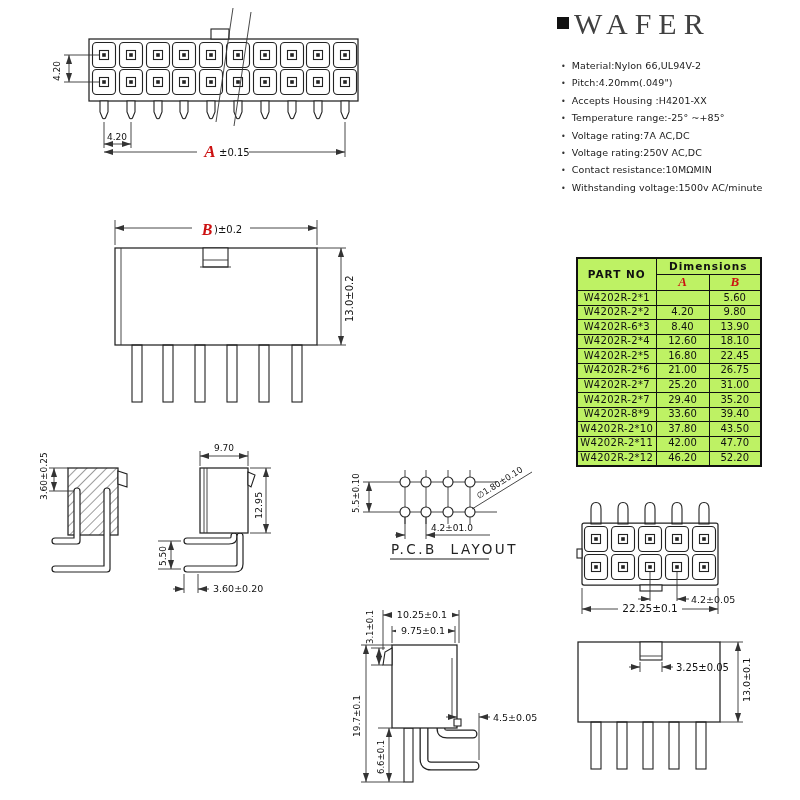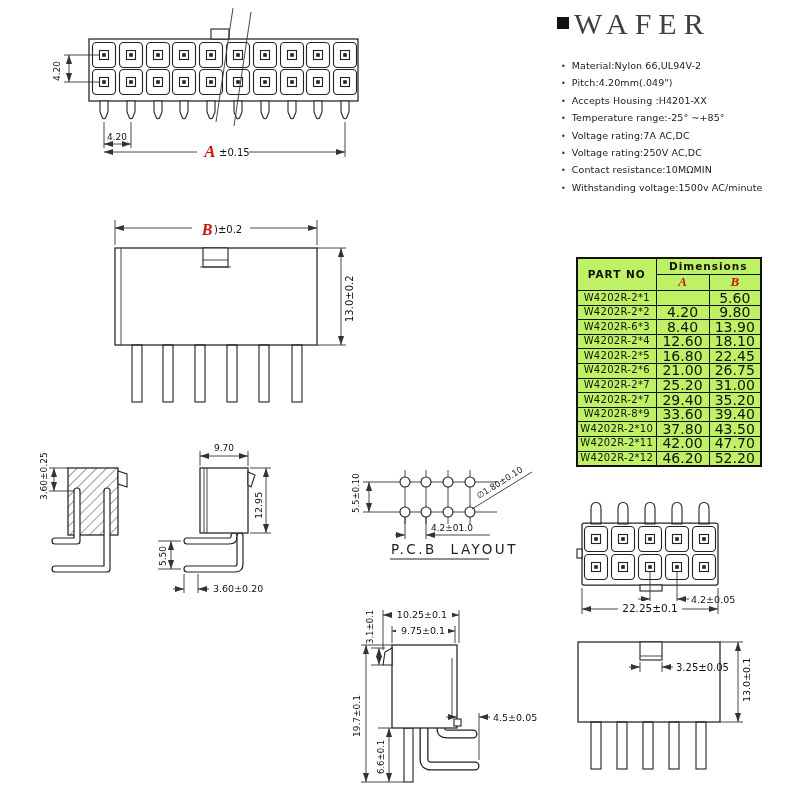--- a/index.html
+++ b/index.html
@@ -33,21 +33,21 @@
   
   #specs{position:absolute;left:561px;top:60px;width:235px;list-style:none;margin:0;padding:0}
   #specs li{font-size:9.5px;line-height:11px;margin-bottom:5.4px;color:#1a1a1a;
             display:flex;align-items:flex-start;letter-spacing:0.1px}
   #specs li::before{content:"•";font-size:8px;margin-right:6px;margin-top:1px;color:#333}
 
   
   #spec-table{position:absolute;left:576px;top:257px;border-collapse:collapse;
               table-layout:fixed;background:#bef264}
   #spec-table th,#spec-table td{border:1px solid #111;text-align:center;padding:0 2px;
-              font-size:14px;line-height:12.6px;height:13.6px;overflow:hidden;white-space:nowrap}
+              font-size:10px;line-height:12.6px;height:13.6px;overflow:hidden;white-space:nowrap}
   #spec-table{border:2px solid #111}
   #spec-table .hdr{font-size:10.5px;letter-spacing:1px;height:15px}
   #spec-table .ab{color:#cc1111;font-family:"Liberation Serif",serif;font-style:italic;
                   font-weight:bold;font-size:13px;height:15px}
   #spec-table td.part{letter-spacing:0.3px;font-size:10px}
 </style>
 </head>
 <body>
 
 <div id="stage">

